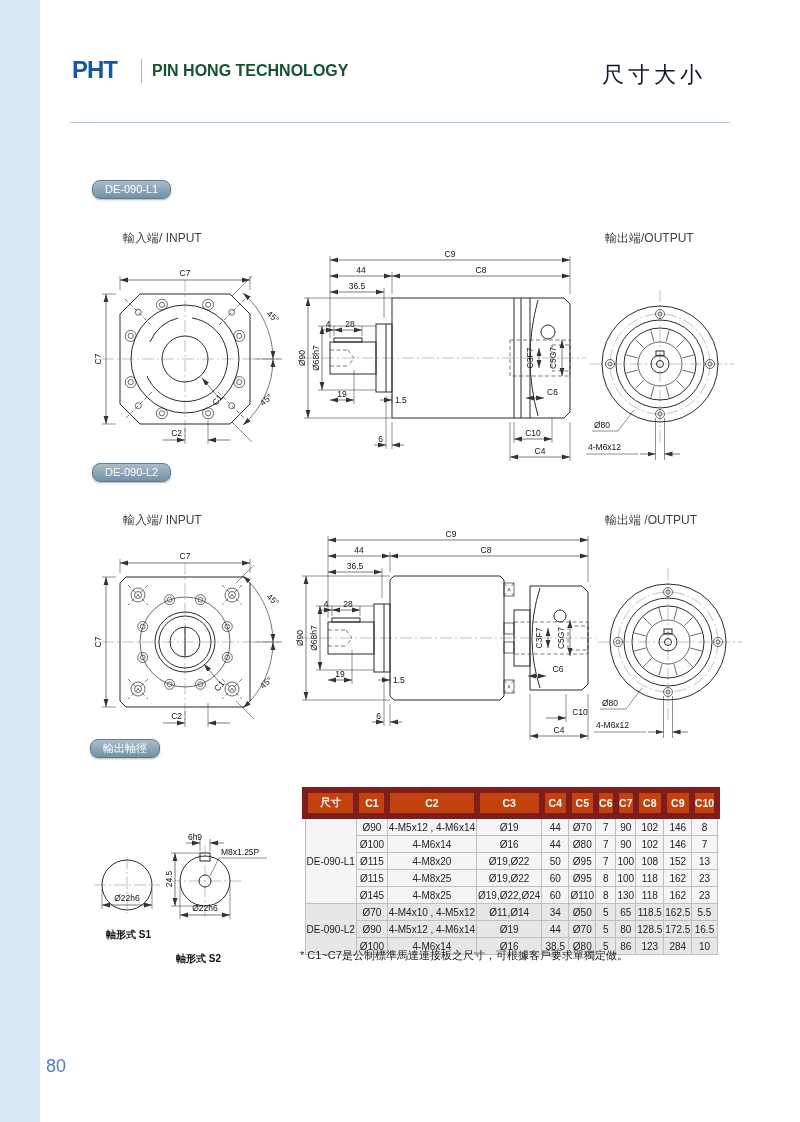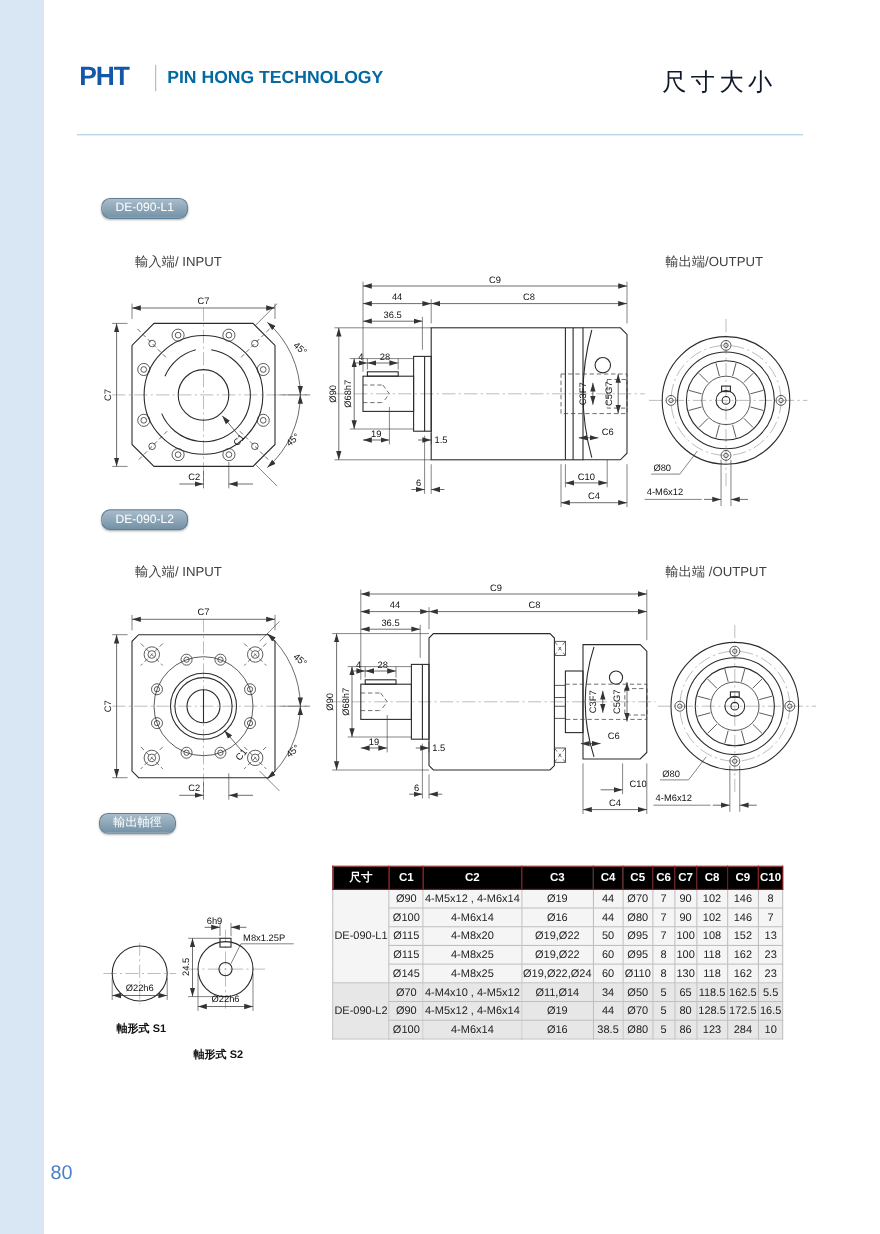--- a/index.html
+++ b/index.html
@@ -2,36 +2,36 @@
 <html><head>
 <meta charset="utf-8">
 <style>
   html,body{margin:0;padding:0}
   body{width:800px;height:1122px;position:relative;background:#fff;font-family:"Liberation Sans",sans-serif}
   .defs{position:absolute;width:0;height:0}
   .page{position:absolute;inset:0;background:#fff;overflow:hidden}
   .strip{position:absolute;left:0;top:0;width:40px;height:1122px;background:#d9e6f4}
   .logo{position:absolute;left:72px;top:56px;font-size:24px;font-weight:800;color:#1457a8;letter-spacing:-1px}
   .brand-sep{position:absolute;left:141px;top:59px;width:1px;height:24px;background:#b5b5b5}
-  .brand{position:absolute;left:152px;top:62px;font-size:16px;font-weight:700;color:#0369a1}
+  .brand{position:absolute;left:152px;top:62px;font-size:16px;font-weight:700;color:#14532d}
   .title{position:absolute;left:602px;top:60px;font-size:22px;color:#0f172a;letter-spacing:4px}
   .rule{position:absolute;left:70px;top:122px;width:660px;height:1px;background:#aacbe3}
   .badge{position:absolute;background:linear-gradient(#a9bcca,#7391a6);border:1px solid #5f7d93;border-radius:8px;color:#fff;font-size:11px;line-height:15px;padding:1px 12px;box-shadow:0 1px 2px rgba(0,0,0,.3)}
   .iolabel{position:absolute;font-size:12px;color:#404040}
   .drw{position:absolute}
   svg text{font-family:"Liberation Sans",sans-serif;font-size:8.5px;fill:#111}
   .ln{stroke:#2b2b2b;stroke-width:1;fill:none}
   .lt{stroke:#2b2b2b;stroke-width:.7;fill:none}
   .cl{stroke:#999;stroke-width:.6;fill:none;stroke-dasharray:12 3 2 3}
   .hd{stroke:#444;stroke-width:.7;fill:none;stroke-dasharray:4 2.5}
   .ext{stroke:#333;stroke-width:.55;fill:none}
   .dim{stroke:#333;stroke-width:.65;fill:none;marker-start:url(#ah);marker-end:url(#ah)}
   .dime{stroke:#333;stroke-width:.65;fill:none;marker-end:url(#ah)}
   table.spec{position:absolute;left:302px;top:787px;border-collapse:collapse;table-layout:fixed;font-size:10px;color:#222}
-  .spec th{background:#000000;color:#fff;font-weight:700;font-size:10.5px;height:20px;border:1px solid #7f1d1d;padding:0}
+  .spec th{background:#c2410c;color:#fff;font-weight:700;font-size:10.5px;height:20px;border:6px solid #7f1d1d;padding:0}
   .spec td{border:1px solid #bfbfbf;text-align:center;height:16px;padding:0 1px;white-space:nowrap;overflow:hidden}
   .spec tr.g0 td{background:#f5f5f5}
   .spec tr.g1 td{background:#e7e7e7}
   .spec td.model-cell{background:#e2e2e2}
   .footnote{position:absolute;left:300px;top:948px;font-size:11px;color:#1a1a1a}
   .pageno{position:absolute;left:46px;top:1056px;font-size:18px;color:#4a7fc1}
   .shaft-label{position:absolute;font-size:10px;color:#111;font-weight:600}
 </style>
 </head>
 <body>
@@ -596,14 +596,15 @@
           <td>Ø80</td>
           <td>5</td>
           <td>86</td>
           <td>123</td>
           <td>284</td>
           <td>10</td>
         </tr>
       </tbody>
   </table>
 
+  <div class="footnote">* C1~C7是公制標準馬達連接板之尺寸，可根據客戶要求單獨定做。</div>
   <div class="pageno">80</div>
 </div>
 
 </body></html>

